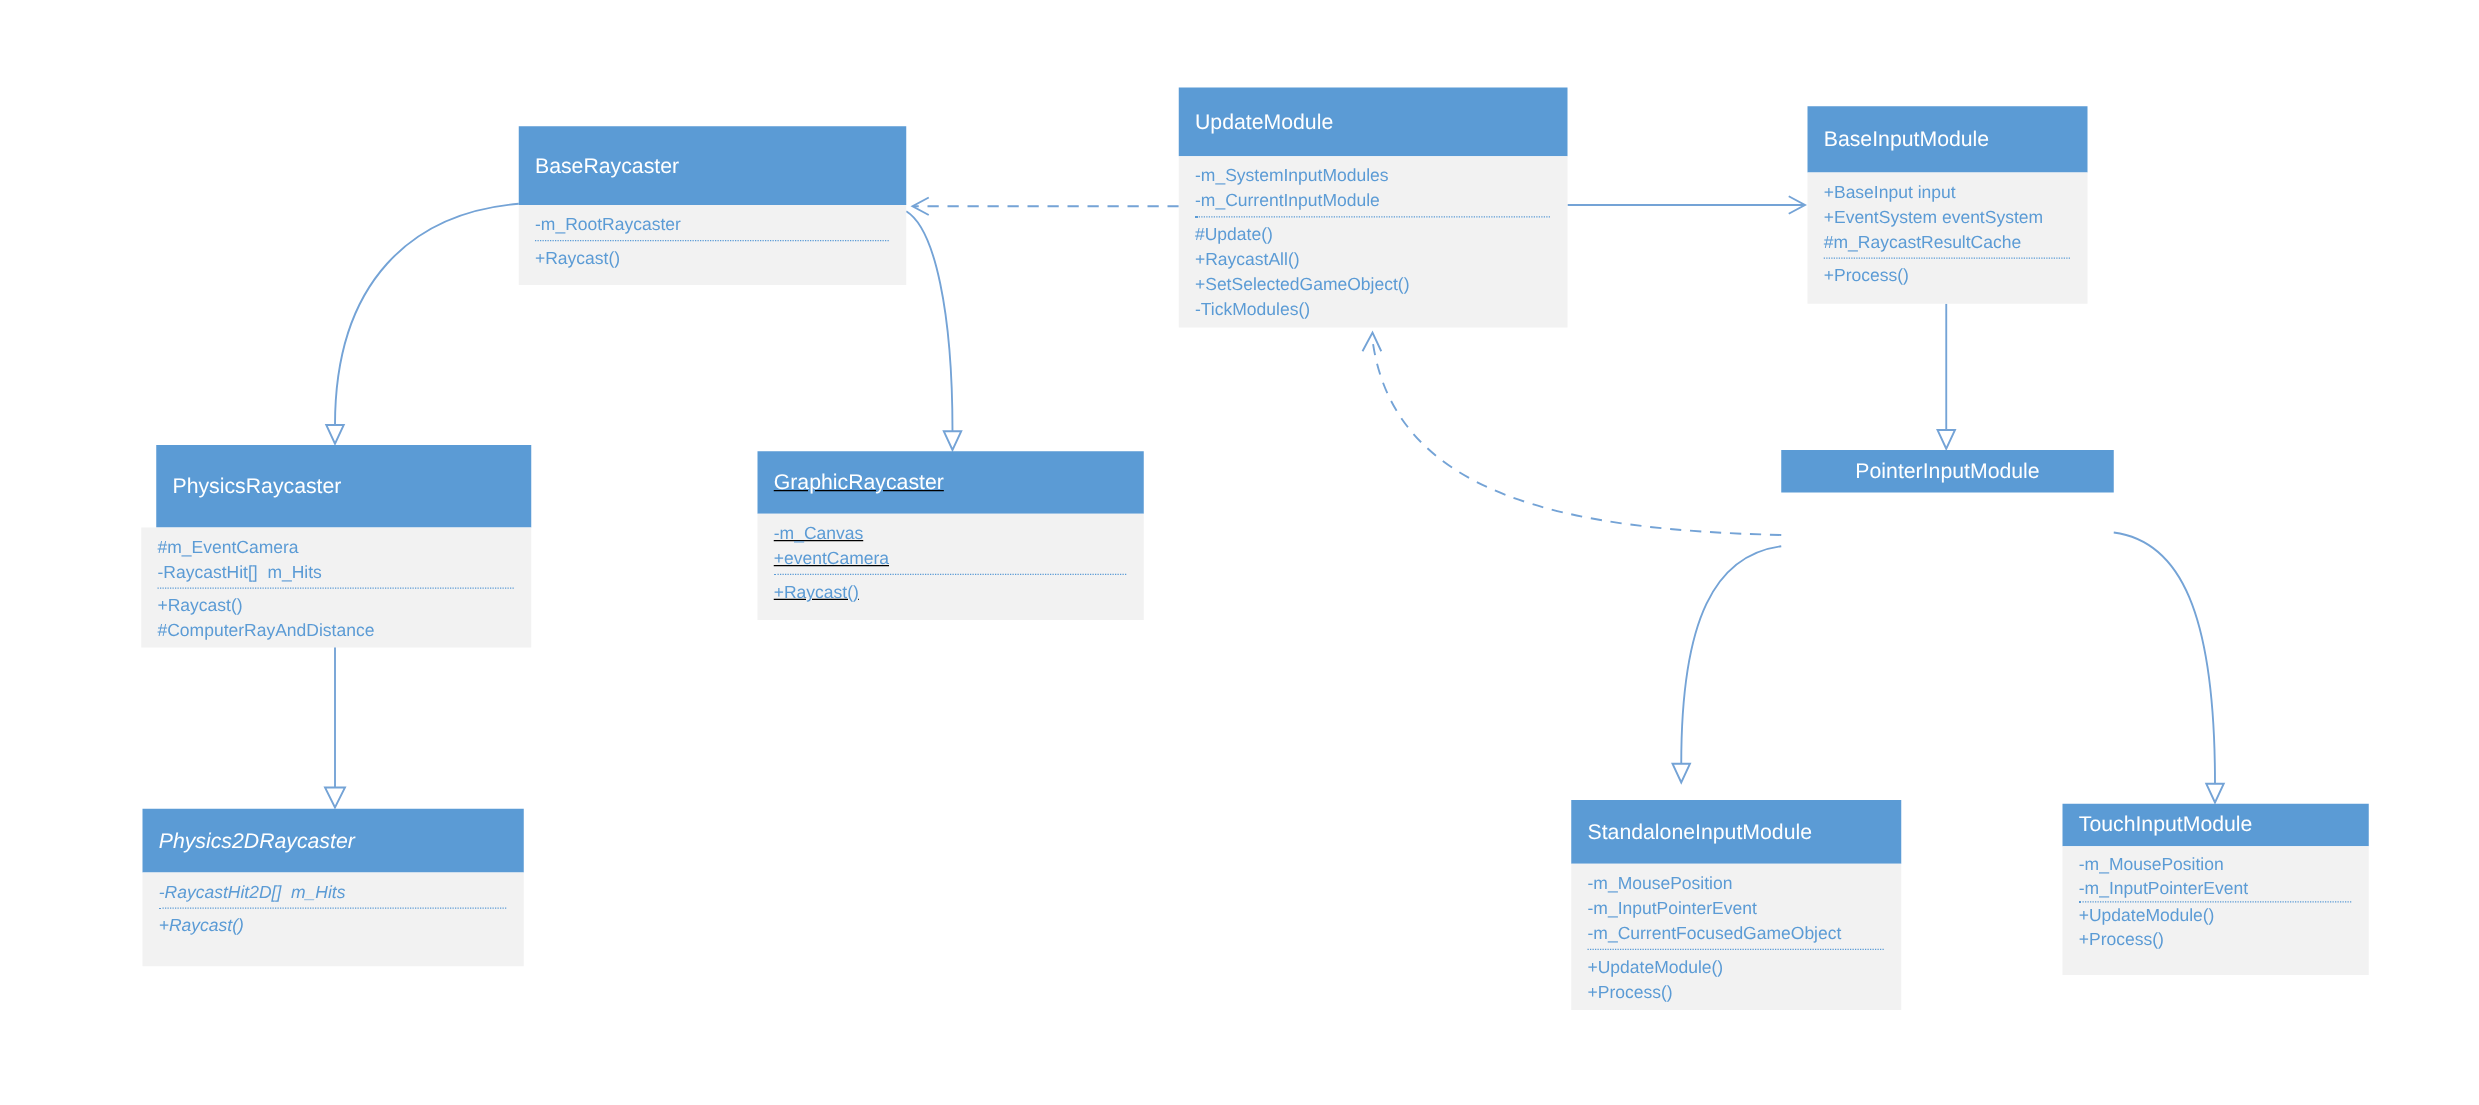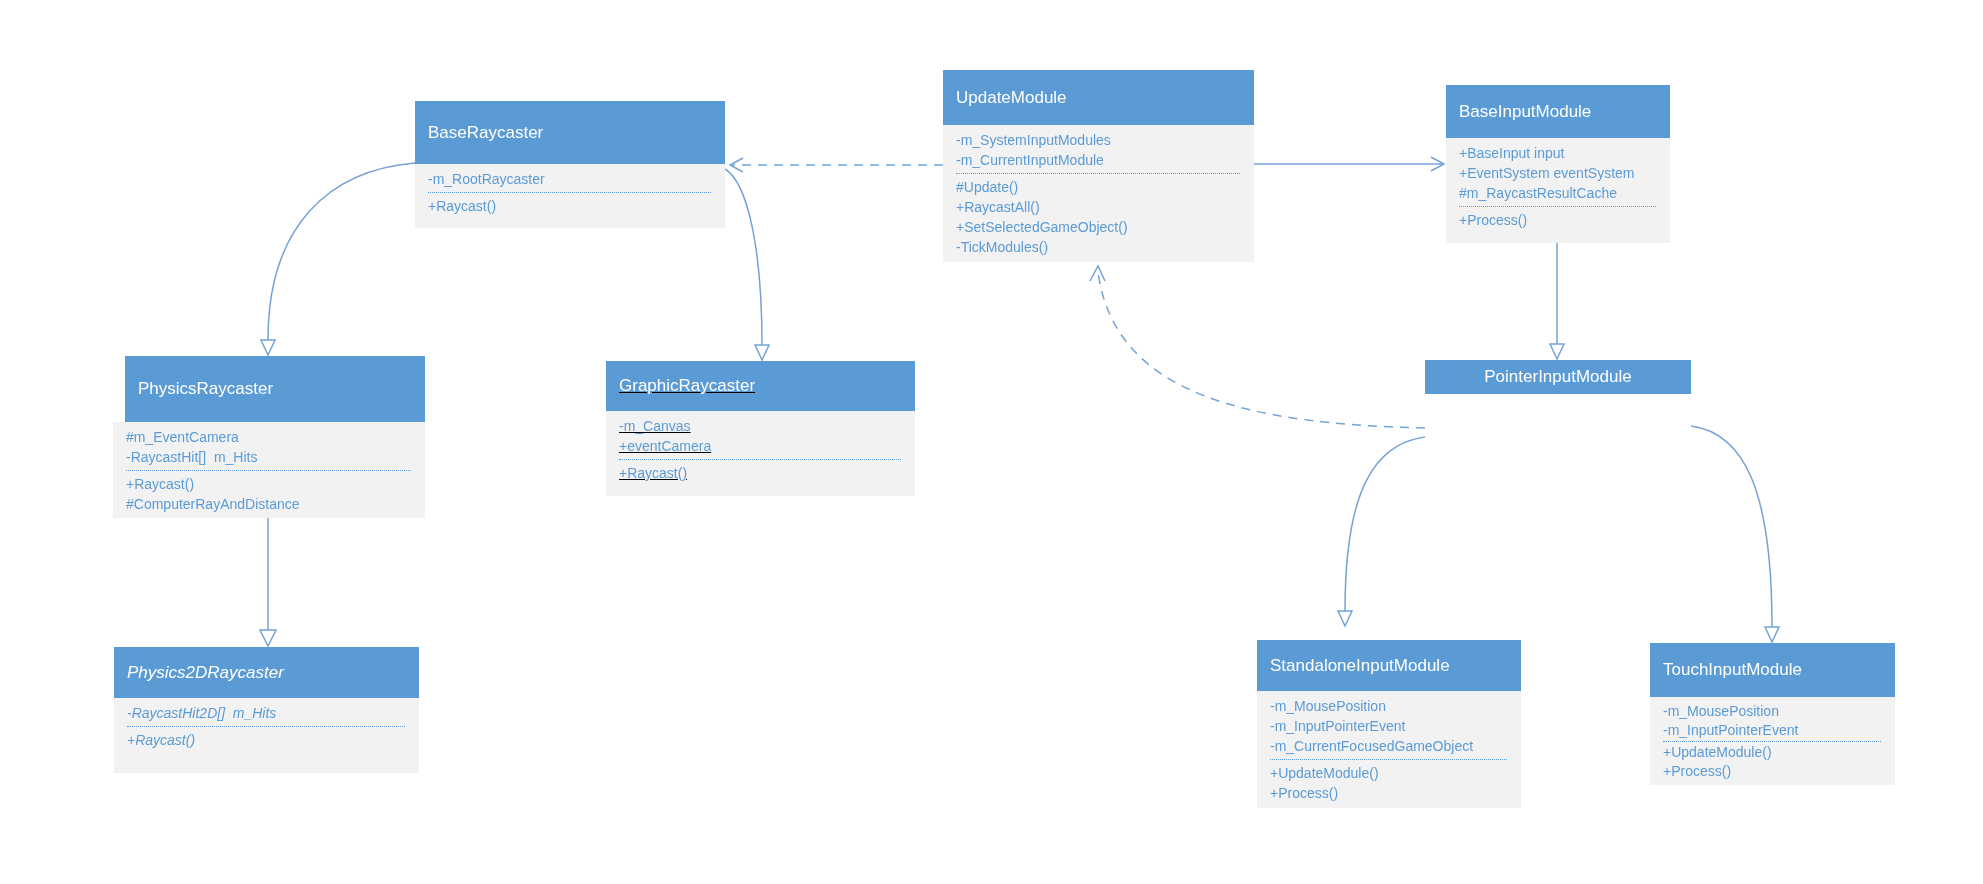--- a/index.html
+++ b/index.html
@@ -26,21 +26,21 @@
   #physics-raycaster     .box-header{height:66px;margin-left:12px;}
   #graphic-raycaster     {left:606px; top:361px; width:309px; height:135px;text-decoration:underline;}
   #graphic-raycaster     .box-header{height:50px;}
   #pointer-input-module  {left:1425px;top:360px; width:266px; height:136px;}
   #pointer-input-module  .box-header{height:34px;}
   #physics-2d-raycaster  {left:114px; top:647px; width:305px; height:126px;font-style:italic;}
   #physics-2d-raycaster  .box-header{height:51px;}
   #standalone-input-module{left:1257px;top:627px;width:264px; height:168px;margin-top:13px;}
   #standalone-input-module .box-header{height:51px;}
   #touch-input-module    {left:1650px;top:643px; width:245px; height:137px;}
-  #touch-input-module    .box-header{height:54px;}
+  #touch-input-module    .box-header{height:34px;}
   #touch-input-module    .member{line-height:19px;}
   #touch-input-module    .divider{margin:1px 14px 1px 0;}
 </style>
 </head>
 <body>
 
 <div id="canvas">
 
   <svg id="wires" viewBox="0 0 1983 884" xmlns="http://www.w3.org/2000/svg">
     <g fill="none" stroke="#74A3D6" stroke-width="1.5">

